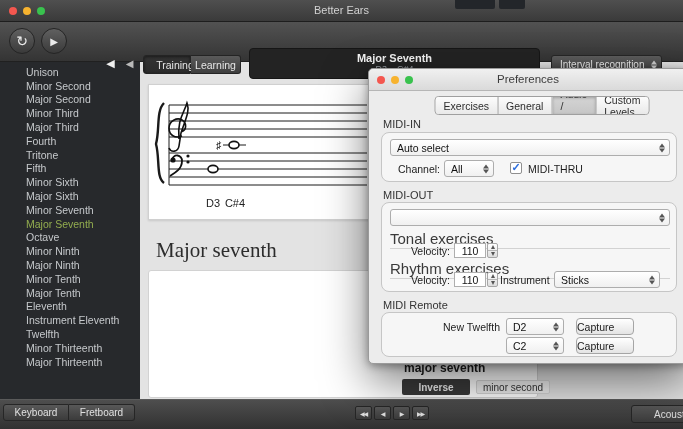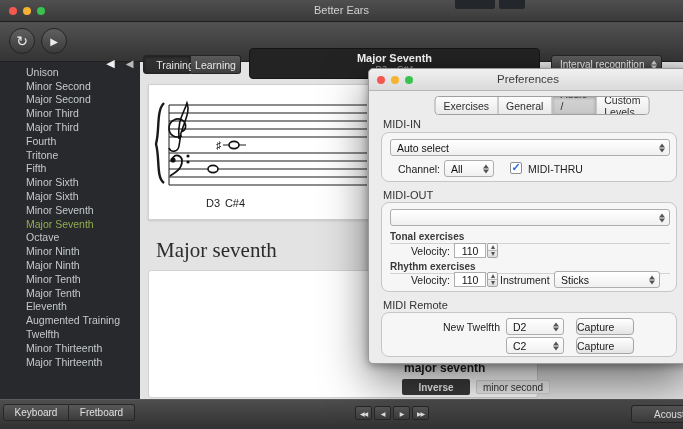--- a/index.html
+++ b/index.html
@@ -99,21 +99,21 @@
   .tab:first-child { border-left:0; }
   .tab.active { background:linear-gradient(#d4d4d4,#c6c6c6); box-shadow:inset 0 1px 3px rgba(0,0,0,.25); }
   .sec-label { position:absolute; left:14px; font-size:11px; color:#333; }
   .gbox { position:absolute; left:12px; width:296px; background:rgba(255,255,255,.5);
     border:1px solid #c6c6c6; border-radius:8px; }
   .popup { position:absolute; height:17px; background:linear-gradient(#fff,#f0f0f0);
     border:1px solid #adadad; border-radius:3px; display:flex; align-items:center;
     padding:0 16px 0 6px; font-size:10.5px; color:#111; white-space:nowrap; overflow:hidden; }
   .flabel { position:absolute; font-size:10.5px; color:#222; text-align:right; }
   .mini-head { position:absolute; left:8px; width:280px; border-bottom:1px solid #d2d2d2; padding-bottom:1px; }
-  .mini-head span { font-size:10px; font-weight:bold; color:#3a3a3a; }
+  .mini-head span { font-size:15px; font-weight:normal; color:#3a3a3a; }
   .vel-field { position:absolute; width:32px; height:15px; border:1px solid #aeaeae; background:#fff;
     font-size:10.5px; text-align:center; font-family:"Liberation Sans", sans-serif; color:#111; }
   .stepper { position:absolute; width:11px; height:15px; border:1px solid #a6a6a6; border-radius:2px;
     background:linear-gradient(#fff,#ddd); display:flex; flex-direction:column; }
   .stepper i { flex:1; display:flex; align-items:center; justify-content:center; }
   .stepper .tri-up, .stepper .tri-dn { border-left-width:2.5px; border-right-width:2.5px; }
   .stepper i + i { border-top:1px solid #b5b5b5; }
   .checkbox { position:absolute; width:12px; height:12px; background:#fff; border:1px solid #8f8f8f;
     border-radius:2px; display:flex; align-items:center; justify-content:center; }
   .checkbox .ck { color:#2f6fde; font-size:11px; font-weight:bold; line-height:1; margin-top:-1px; }
@@ -180,21 +180,21 @@
   <div class="side-item">Minor Sixth</div>
   <div class="side-item">Major Sixth</div>
   <div class="side-item">Minor Seventh</div>
   <div class="side-item selected">Major Seventh</div>
   <div class="side-item">Octave</div>
   <div class="side-item">Minor Ninth</div>
   <div class="side-item">Major Ninth</div>
   <div class="side-item">Minor Tenth</div>
   <div class="side-item">Major Tenth</div>
   <div class="side-item">Eleventh</div>
-  <div class="side-item">Augmented Training</div>
+  <div class="side-item">Instrument Eleventh</div>
   <div class="side-item">Twelfth</div>
   <div class="side-item">Minor Thirteenth</div>
   <div class="side-item">Major Thirteenth</div>
 </div>
 
 <div class="staff-card">
   <svg width="228" height="110" viewBox="0 0 228 110">
     <path d="M15,18 C7,26 11,44 7,59 C11,74 7,92 15,98" fill="none" stroke="#1a1a1a" stroke-width="2.4"></path>
     <line class="ln" x1="20" y1="20" x2="20" y2="100"></line>
     <line class="ln" x1="20" y1="20" x2="218" y2="20"></line>

